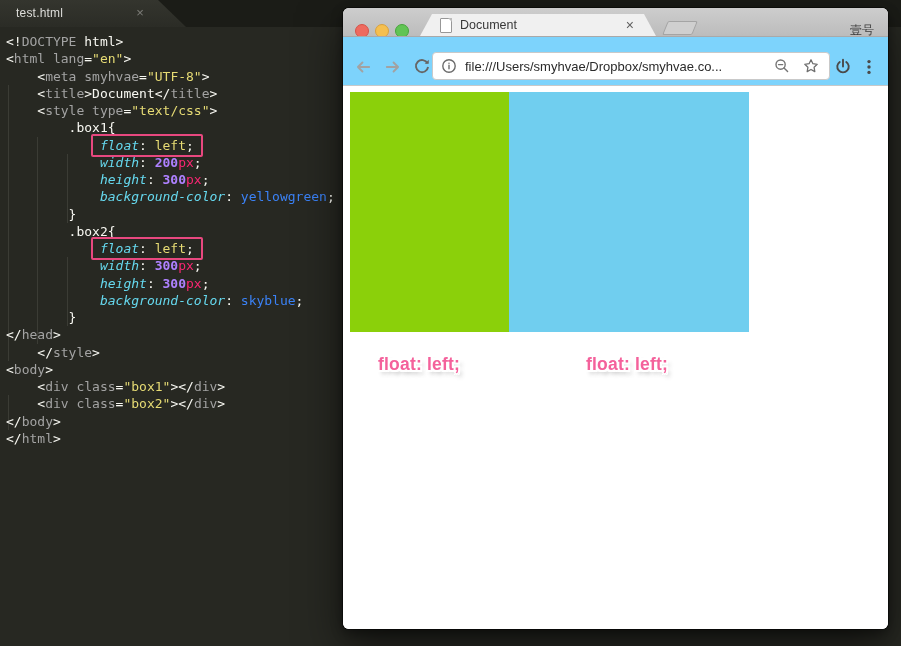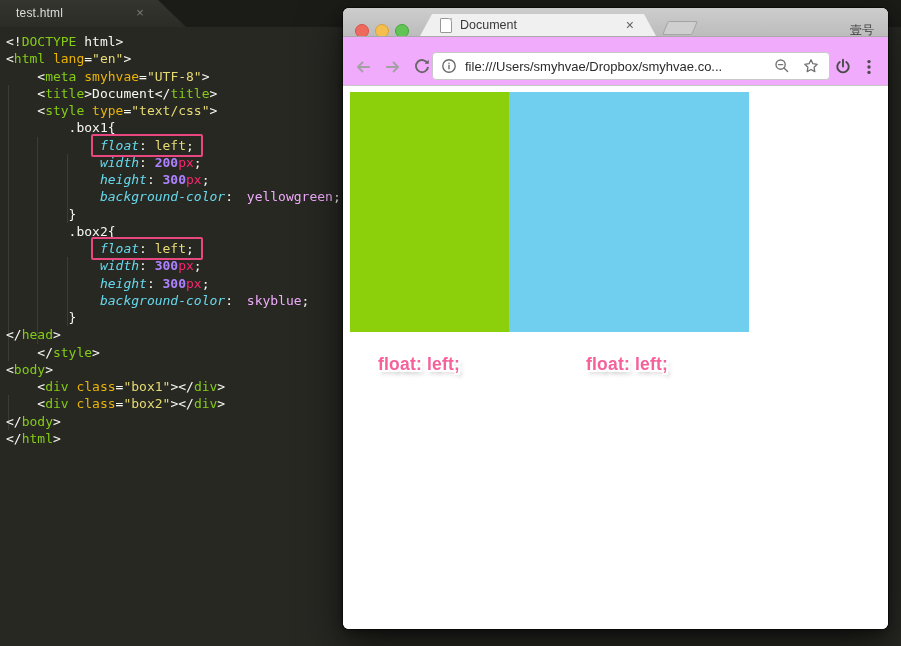--- a/index.html
+++ b/index.html
@@ -25,28 +25,28 @@
   .ed-tab-close{
     position:absolute;left:133px;top:5px;font-size:13px;color:#7d7d78;
     width:14px;text-align:center;cursor:pointer;
   }
   .code{
     position:absolute;left:6px;top:33px;z-index:2;
     font-family:"DejaVu Sans Mono",monospace;font-size:13px;line-height:17.25px;
   }
   .code-line{white-space:pre;height:17.25px;}
   .tok-w,.tok-p{color:#f8f8f2;}
-  .tok-t{color:#84cc16;}
-  .tok-a{color:#eab308;}
+  .tok-t{color:#a3a3a3;}
+  .tok-a{color:#a3a3a3;}
   .tok-s{color:#e6db74;}
   .tok-k{color:#66d9ef;font-style:italic;}
   .tok-n{color:#ae81ff;font-weight:bold;}
   .tok-u{color:#f92672;}
   .tok-v{color:#e6db74;}
-  .tok-c{color:#f0abfc;margin-left:6px;}
+  .tok-c{color:#3b82f6;}
   .hl-box{
     border:2px solid #e8487f;border-radius:2px;
     padding:2px 7px;margin:0 -9px;
   }
   .indent-guide{position:absolute;width:1px;background:#3b3c35;z-index:1;}
   .g1{left:8px;top:85px;height:276px;}
   .g2{left:8px;top:395px;height:35px;}
   .g3{left:37px;top:137px;height:207px;}
   .g4{left:67px;top:154px;height:69px;}
   .g5{left:67px;top:257px;height:69px;}
@@ -88,21 +88,21 @@
   .newtab-btn{
     position:absolute;left:322px;top:13px;width:28px;height:12px;
     background:#cfcfcf;border:1px solid #a4a4a4;border-radius:2px;
     transform:skewX(-22deg);
   }
   .profile-name{
     position:absolute;right:14px;top:14px;font-size:12px;color:#3a3a3a;
   }
   .bw-toolbar{
     position:absolute;left:0;top:28px;width:100%;height:50px;
-    background:#f0abfc;border-top:1px solid #a9a9a9;border-bottom:1px solid #c8c8c8;
+    background:#7dd3fc;border-top:1px solid #a9a9a9;border-bottom:1px solid #c8c8c8;
     box-sizing:border-box;
   }
   .navicon{position:absolute;width:18px;height:18px;top:21px;}
   .navicon svg{width:18px;height:18px;display:block;}
   .ni-back{left:11px;color:#a2a2a2;}
   .ni-fwd{left:41px;color:#a2a2a2;}
   .ni-reload{left:70px;color:#666;}
   .omnibox{
     position:absolute;left:89px;top:15px;width:398px;height:28px;
     background:#fff;border:1px solid #c9c9c9;border-radius:4px;

